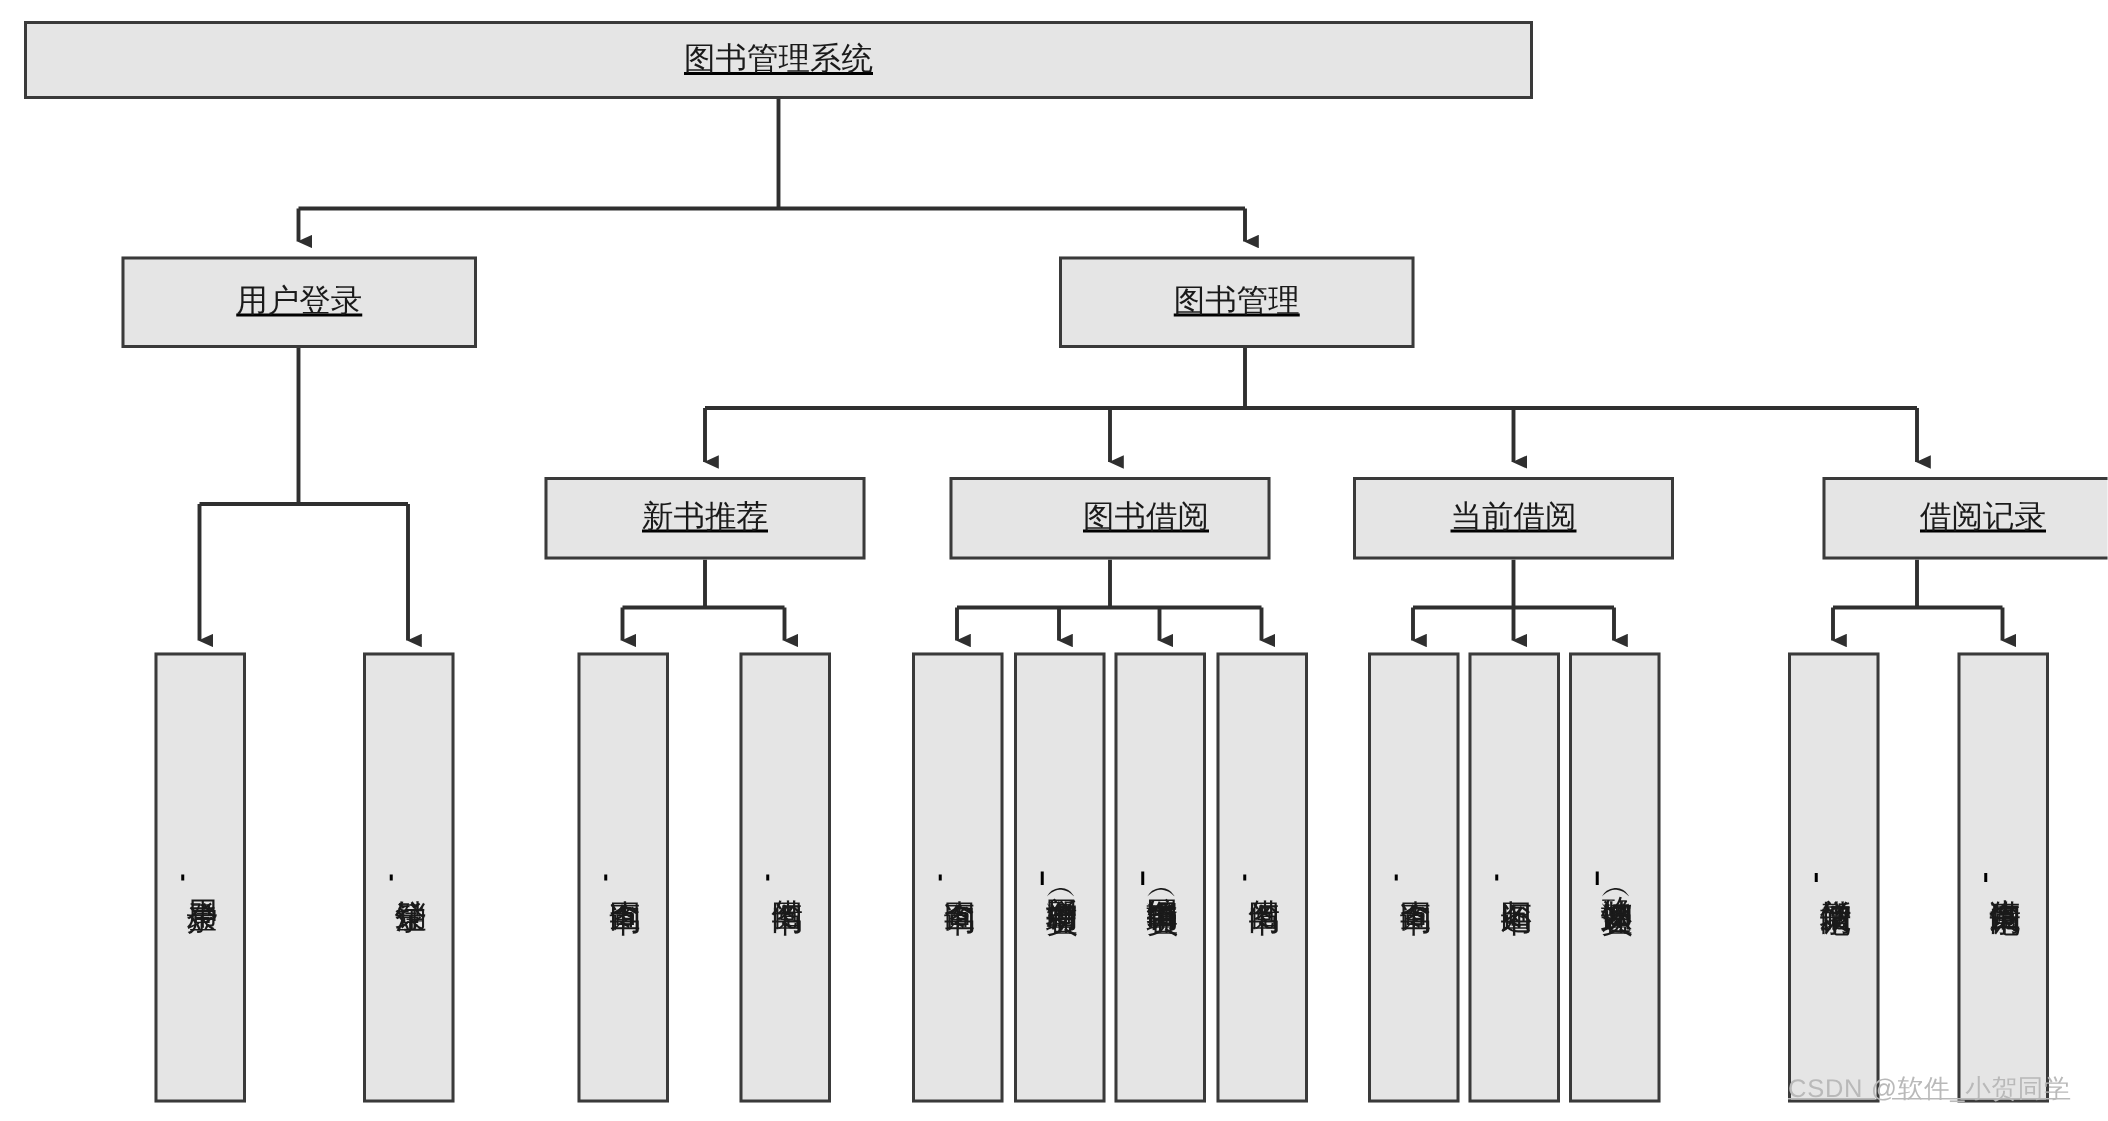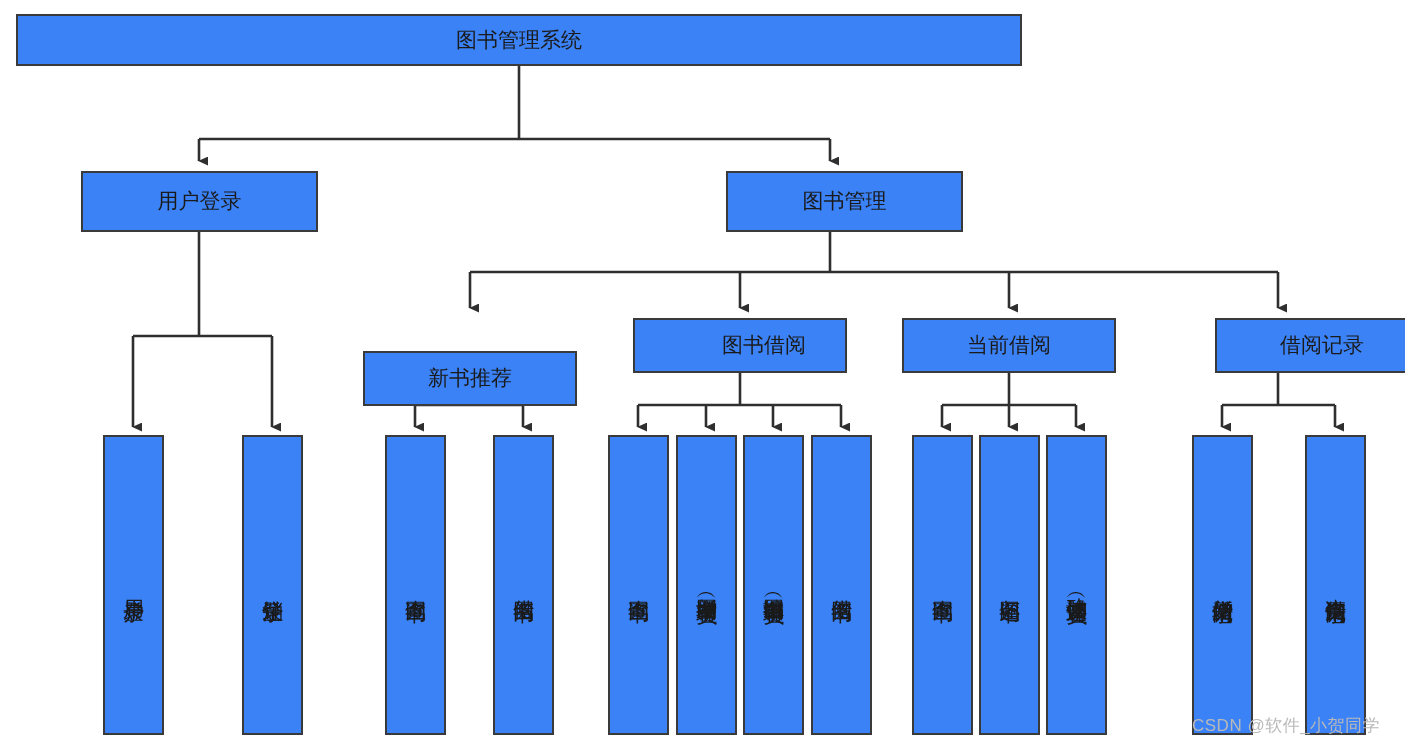--- a/index.html
+++ b/index.html
@@ -22,25 +22,26 @@
   svg.diagram-svg {
     position: absolute;
     top: 0;
     left: 0;
     width: 1405px;
     height: 747px;
   }
   .node-box {
     position: absolute;
     box-sizing: border-box;
-    background: #3b82f6;
+    background: #e5e5e5;
     border: 2px solid #3a3a3a;
     display: flex;
     align-items: center;
     justify-content: center;
+    text-decoration: underline;
   }
   .node-label {
     color: #1a1a1a;
     text-align: center;
     line-height: 1.15;
     white-space: pre;
   }
   .node-label.horizontal {
     font-size: 21px;
   }
@@ -54,20 +55,21 @@
   }
   .watermark {
     position: absolute;
     left: 1192px;
     top: 714px;
     font-size: 17px;
     color: #b9b9b9;
     letter-spacing: 0.5px;
     white-space: nowrap;
     pointer-events: none;
+    text-decoration: underline;
   }
 </style>
 </head>
 <body>
 
 <div id="diagram-root">
 
   <svg class="diagram-svg" viewBox="0 0 1405 747" xmlns="http://www.w3.org/2000/svg">
     <defs>
       <marker id="arrowhead" markerWidth="9" markerHeight="10" refX="4.5" refY="9.2" orient="auto" markerUnits="userSpaceOnUse">
@@ -130,25 +132,25 @@
     </g>
   </svg>
 
   <div class="node-box" style="left:16px; top:14px; width:1006px; height:52px;">
     <span class="node-label horizontal">图书管理系统</span>
   </div>
 
   <div class="node-box" style="left:81px; top:171px; width:237px; height:61px;">
     <span class="node-label horizontal">用户登录</span>
   </div>
-  <div class="node-box" style="left:726px; top:171px; width:237px; height:61px;">
+  <div class="node-box" style="left:706px; top:171px; width:237px; height:61px;">
     <span class="node-label horizontal">图书管理</span>
   </div>
 
-  <div class="node-box" style="left:363px; top:318px; width:214px; height:55px;margin-top:33px;">
+  <div class="node-box" style="left:363px; top:318px; width:214px; height:55px;">
     <span class="node-label horizontal">新书推荐</span>
   </div>
   <div class="node-box" style="left:633px; top:318px; width:214px; height:55px;padding-left:48px;">
     <span class="node-label horizontal">图书借阅</span>
   </div>
   <div class="node-box" style="left:902px; top:318px; width:214px; height:55px;">
     <span class="node-label horizontal">当前借阅</span>
   </div>
   <div class="node-box" style="left:1171px; top:318px; width:214px; height:55px;margin-left:44px;">
     <span class="node-label horizontal">借阅记录</span>

